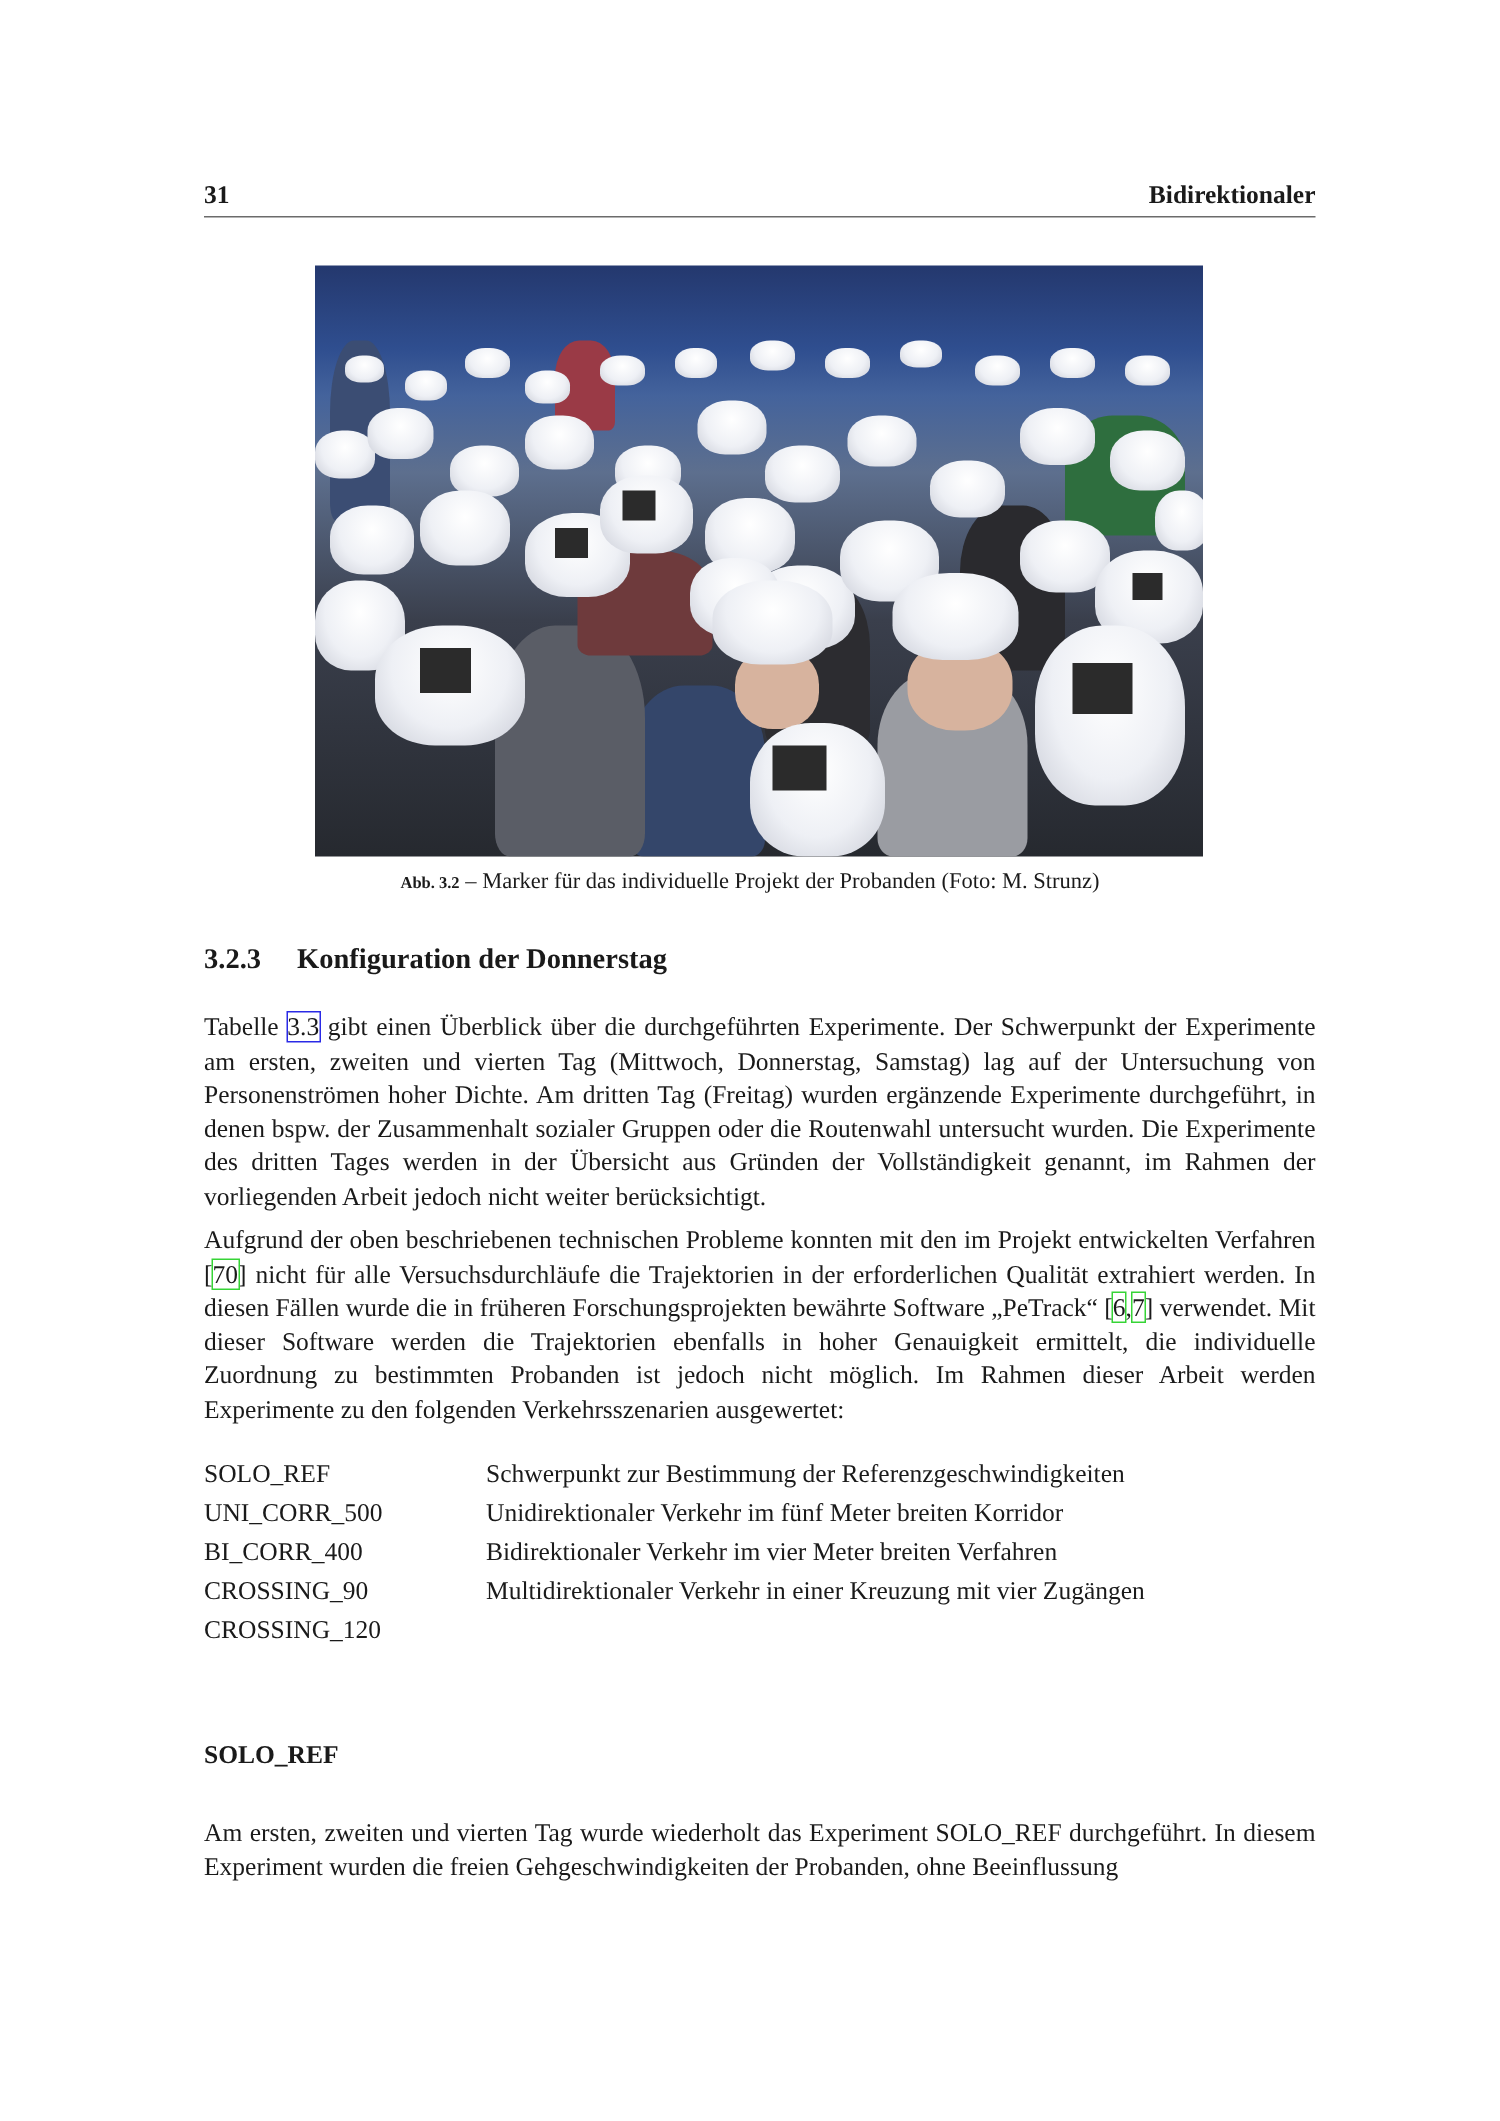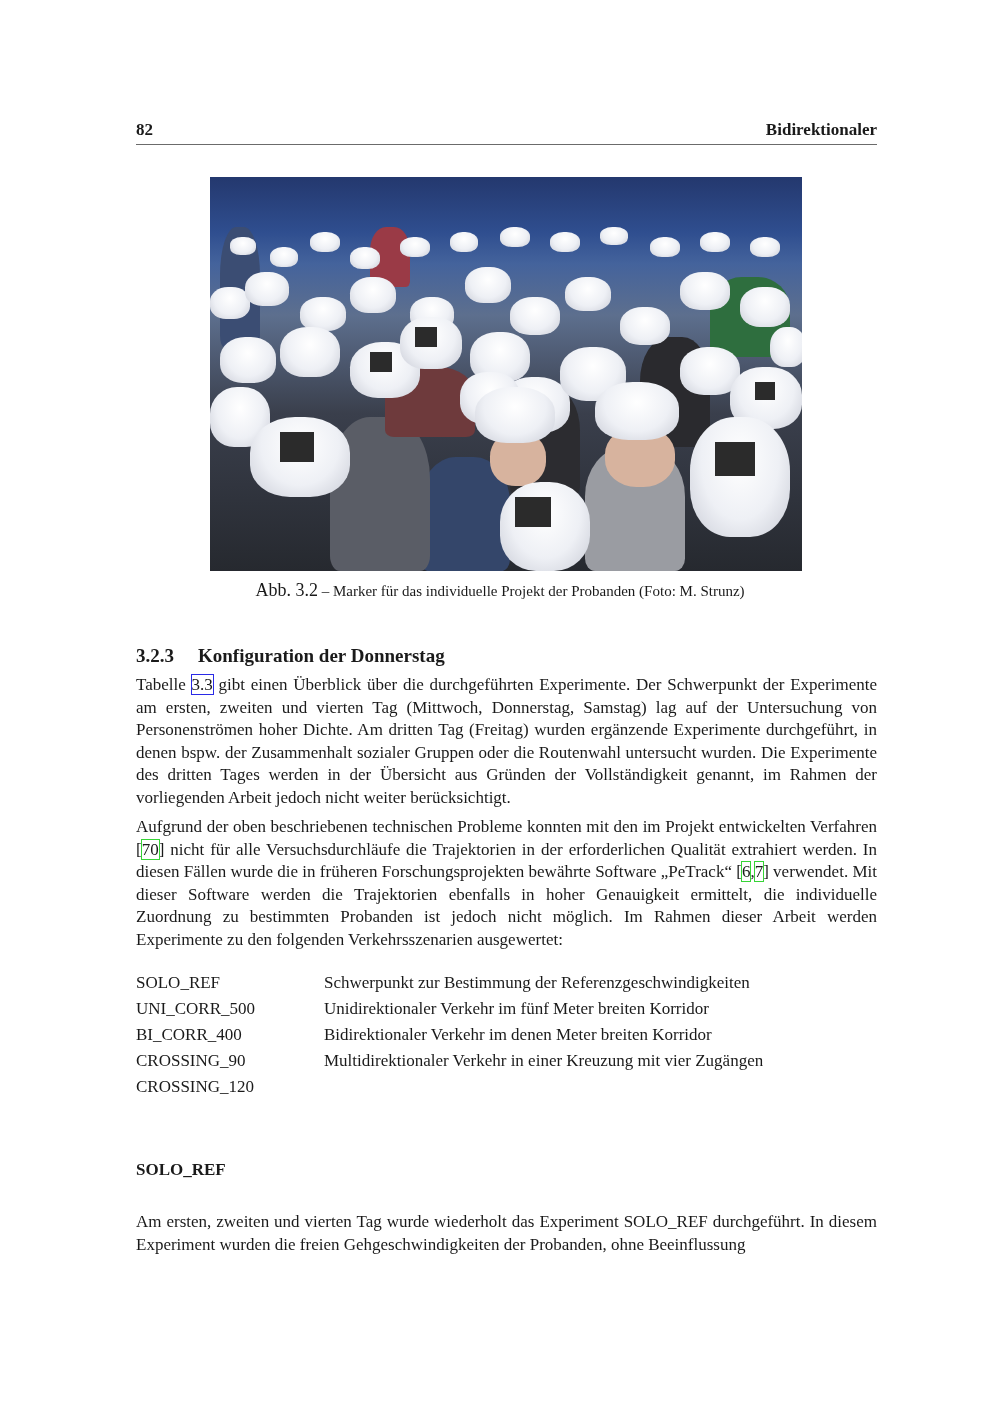--- a/index.html
+++ b/index.html
@@ -11,41 +11,41 @@
   .header .rt { position: absolute; right: 0; top: 2px; }
 
   .photo { position: absolute; left: 210px; top: 177px; width: 592px; height: 394px; overflow: hidden;
            background: linear-gradient(180deg, #24386e 0%, #2f4e8f 14%, #44639c 22%, #5d6f8e 35%, #3a3f4c 60%, #26292f 100%); }
   .photo .hat { position: absolute; background: radial-gradient(ellipse at 50% 35%, #ffffff 0%, #eef0f5 55%, #c9ccd6 100%);
                 border-radius: 45% 45% 40% 40%; }
   .photo .mk { position: absolute; background: #2b2b2b; }
   .photo .person { position: absolute; border-radius: 40% 40% 10% 10%; }
 
   .caption { position: absolute; left: 0; width: 1000px; top: 580px; text-align: center; font-size: 15px; }
-  .caption b { font-weight: normal; font-size: 18px; }
+  .caption b { font-weight: bold; font-size: 11px; }
 
   .h3 { position: absolute; left: 136px; top: 629px; font-weight: bold; font-size: 19px; }
-  .h3 .num { display: inline-block; width: 62px; margin-top: 16px; }
+  .h3 .num { display: inline-block; width: 62px; }
 
   .para { position: absolute; left: 136px; width: 741px; font-size: 17px; line-height: 22.6px;
           text-align: justify; }
   .ref-blue { outline: 1.5px solid #2a2ae6; outline-offset: 0; }
   .ref-green { outline: 1.5px solid #36d436; outline-offset: 0; }
 
   .deflist { position: absolute; left: 136px; top: 973px; width: 741px; font-size: 17px; }
   .deflist .row { height: 26px; display: flex; }
   .deflist .term { width: 188px; }
 
   .h4 { position: absolute; left: 136px; top: 1160px; font-weight: bold; font-size: 17px; }
 </style>
 </head>
 <body>
 
 <div class="header">
-  <span class="pn">82</span>
+  <span class="pn">31</span>
   <span class="rt">Bidirektionaler</span>
 </div>
 
 <div class="photo" title="Crowd of experiment participants wearing white bucket hats with black square tracking markers">
 
   <div class="person" style="left:10px;top:50px;width:40px;height:120px;background:#3b4d73;"></div>
   <div class="person" style="left:160px;top:50px;width:40px;height:60px;background:#9a3a46;"></div>
   <div class="person" style="left:500px;top:100px;width:80px;height:80px;background:#2e6e3e;"></div>
   <div class="person" style="left:430px;top:160px;width:70px;height:110px;background:#2a2a2e;"></div>
   <div class="person" style="left:210px;top:280px;width:90px;height:114px;background:#34466a;"></div>
@@ -127,21 +127,21 @@
   <div class="row">
     <span class="term">SOLO_REF</span>
     <span>Schwerpunkt zur Bestimmung der Referenzgeschwindigkeiten</span>
   </div>
   <div class="row">
     <span class="term">UNI_CORR_500</span>
     <span>Unidirektionaler Verkehr im fünf Meter breiten Korridor</span>
   </div>
   <div class="row">
     <span class="term">BI_CORR_400</span>
-    <span>Bidirektionaler Verkehr im denen Meter breiten Korridor</span>
+    <span>Bidirektionaler Verkehr im vier Meter breiten Verfahren</span>
   </div>
   <div class="row">
     <span class="term">CROSSING_90</span>
     <span>Multidirektionaler Verkehr in einer Kreuzung mit vier Zugängen</span>
   </div>
   <div class="row">
     <span class="term">CROSSING_120</span>
   </div>
 </div>
 

